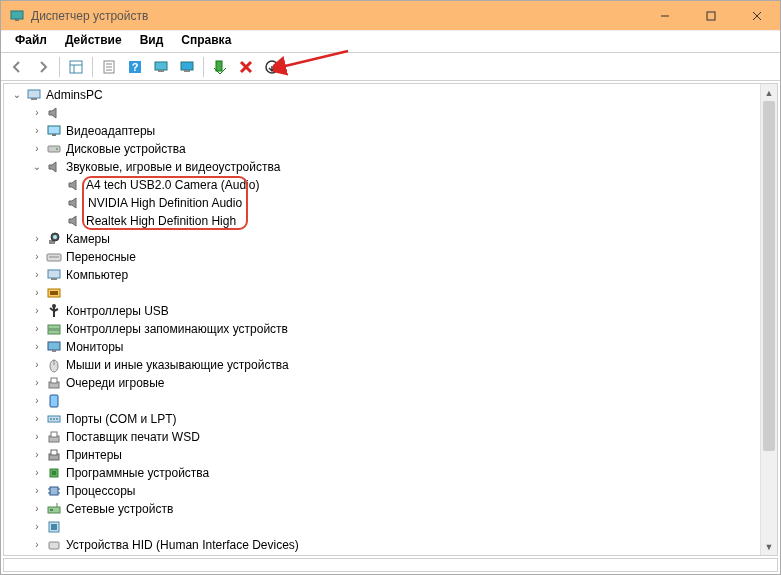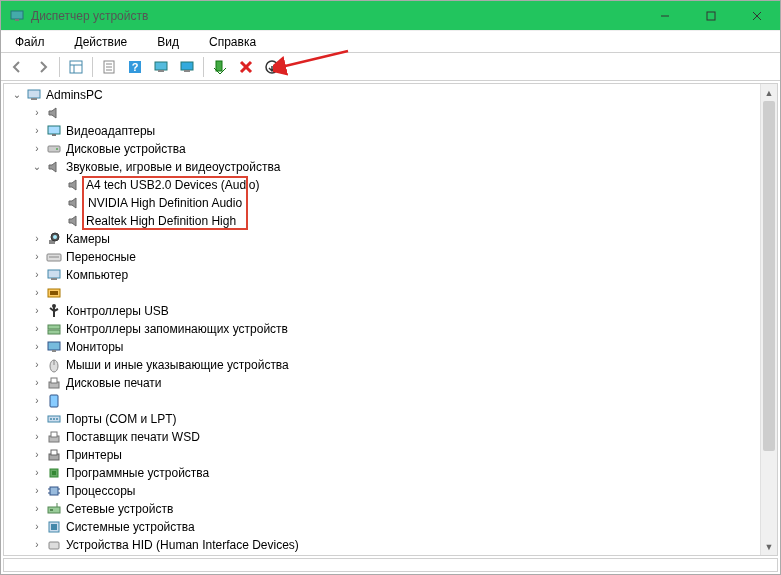--- a/index.html
+++ b/index.html
@@ -10,39 +10,40 @@
     background: #fff;
     width: 781px;
     height: 575px;
     border: 1px solid #aaa;
     overflow: hidden;
     position: relative;
     user-select: none;
   }
   .titlebar {
     height: 30px;
-    background: #22c55e;
+    background: #fdba74;
     display: flex;
     align-items: center;
     padding: 0 0 0 8px;
     border-bottom: 1px solid #eee;
     justify-content: center;
   }
   .titlebar .app-icon { width: 16px; height:16px; margin-right: 6px; }
   .titlebar .title { color: #555; flex:1; font-size: 12px; }
   .win-controls { display:flex; height:100%; }
   .win-btn { width: 46px; display:flex; align-items:center; justify-content:center; color:#555; }
   .menubar {
     height: 22px;
     display:flex;
-    align-items:center;
-    gap: 14px;
+    align-items:flex-start;
+    gap: 2px;
     padding: 0 6px;
     border-bottom: 1px solid #d0d0d0;
     font-size: 12px;
+    font-weight: bold;
   }
   .menu-item { padding: 2px 8px; border-radius:2px; }
   .toolbar {
     height: 28px;
     display:flex;
     align-items:center;
     gap: 2px;
     padding: 0 4px;
     border-bottom: 1px solid #d0d0d0;
     position: relative;
@@ -80,21 +81,21 @@
   }
   .row {
     display:flex; align-items:center; height:18px; line-height:18px;
     white-space:nowrap;
   }
   .indent { display:inline-block; }
   .expander { width:14px; text-align:center; color:#666; font-size:10px; display:inline-block;}
   .dev-icon { width:16px; height:16px; display:inline-flex; align-items:center; justify-content:center; margin:0 4px 0 2px;}
   .label { }
   .highlight-box {
-    border: 2px solid #d43; padding: 16px 4px; margin-left:-4px; border-radius:0;
+    border: 2px solid #d43; padding: 16px 4px; margin-left:-4px; border-radius:9px;
   }
   .arrow-annotation {
     position:absolute;
     pointer-events:none;
   }
   svg { display:block; }
 </style>
 </head>
 <body>
 
@@ -263,21 +264,21 @@
         </span>
         <span class="label">Звуковые, игровые и видеоустройства</span>
       </div>
       <div class="row">
         <span class="indent" style="width:60px"></span>
         <span class="dev-icon">
           <svg width="16" height="16" viewBox="0 0 16 16">
             <path d="M3 6 L6 6 L10 3 L10 13 L6 10 L3 10 Z" fill="#999" stroke="#666"></path>
           </svg>
         </span>
-        <span class="label">A4 tech USB2.0 Devices (Audio)</span>
+        <span class="label">A4 tech USB2.0 Camera (Audio)</span>
       </div>
       <div class="row">
         <span class="indent" style="width:60px"></span>
         <span class="dev-icon">
           <svg width="16" height="16" viewBox="0 0 16 16">
             <path d="M3 6 L6 6 L10 3 L10 13 L6 10 L3 10 Z" fill="#999" stroke="#666"></path>
           </svg>
         </span>
         <span class="label highlight-box">NVIDIA High Definition Audio</span>
       </div>
@@ -382,21 +383,21 @@
       </div>
       <div class="row">
         <span class="indent" style="width:26px"></span>
         <span class="expander">›</span>
         <span class="dev-icon">
           <svg width="16" height="16" viewBox="0 0 16 16">
             <rect x="3" y="7" width="10" height="6" fill="#bbb" stroke="#777"></rect>
             <rect x="5" y="3" width="6" height="5" fill="#fff" stroke="#777"></rect>
           </svg>
         </span>
-        <span class="label">Дисковые печати</span>
+        <span class="label">Очереди игровые</span>
       </div>
       <div class="row">
         <span class="indent" style="width:26px"></span>
         <span class="expander">›</span>
         <span class="dev-icon">
           <svg width="16" height="16" viewBox="0 0 16 16">
             <rect x="4" y="2" width="8" height="12" rx="1" fill="#8cf" stroke="#358"></rect>
           </svg>
         </span>
       </div>
@@ -474,21 +475,20 @@
       </div>
       <div class="row">
         <span class="indent" style="width:26px"></span>
         <span class="expander">›</span>
         <span class="dev-icon">
           <svg width="16" height="16" viewBox="0 0 16 16">
             <rect x="3" y="3" width="10" height="10" fill="#cde" stroke="#48a"></rect>
             <rect x="5" y="5" width="6" height="6" fill="#48a"></rect>
           </svg>
         </span>
-        <span class="label">Системные устройства</span>
       </div>
       <div class="row">
         <span class="indent" style="width:26px"></span>
         <span class="expander">›</span>
         <span class="dev-icon">
           <svg width="16" height="16" viewBox="0 0 16 16">
             <rect x="3" y="5" width="10" height="7" rx="1" fill="#ddd" stroke="#888"></rect>
           </svg>
         </span>
         <span class="label">Устройства HID (Human Interface Devices)</span>

